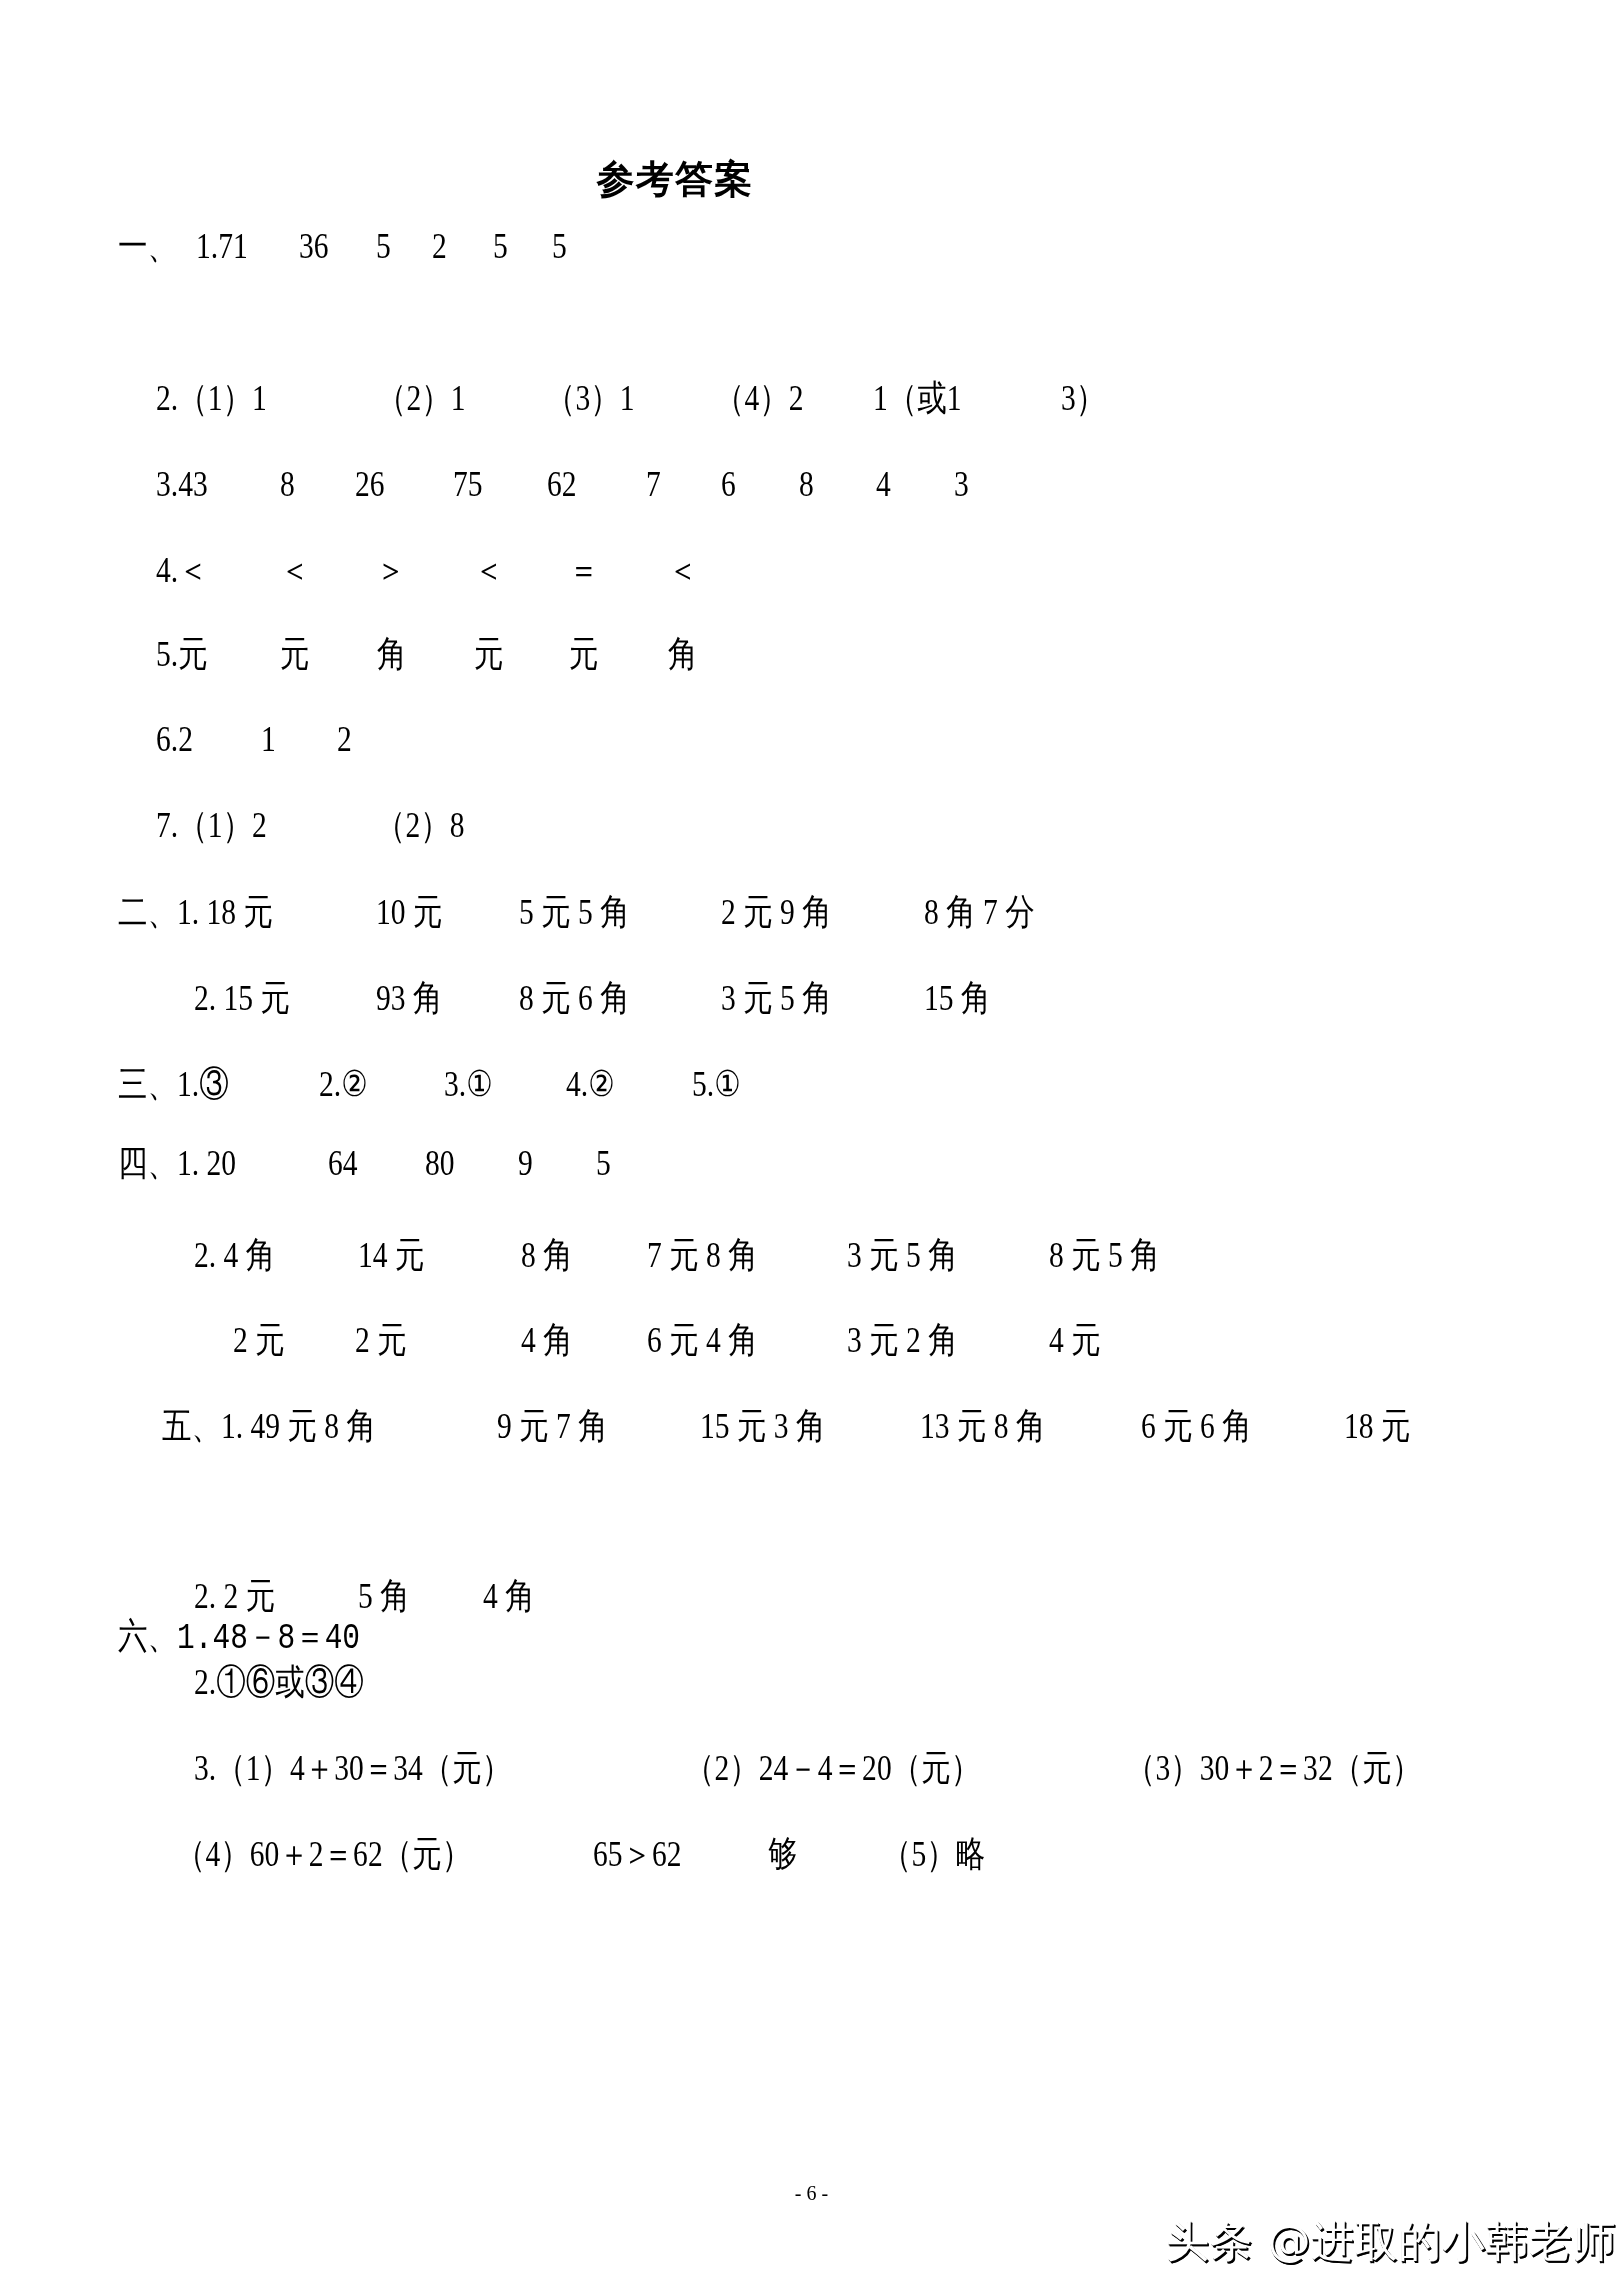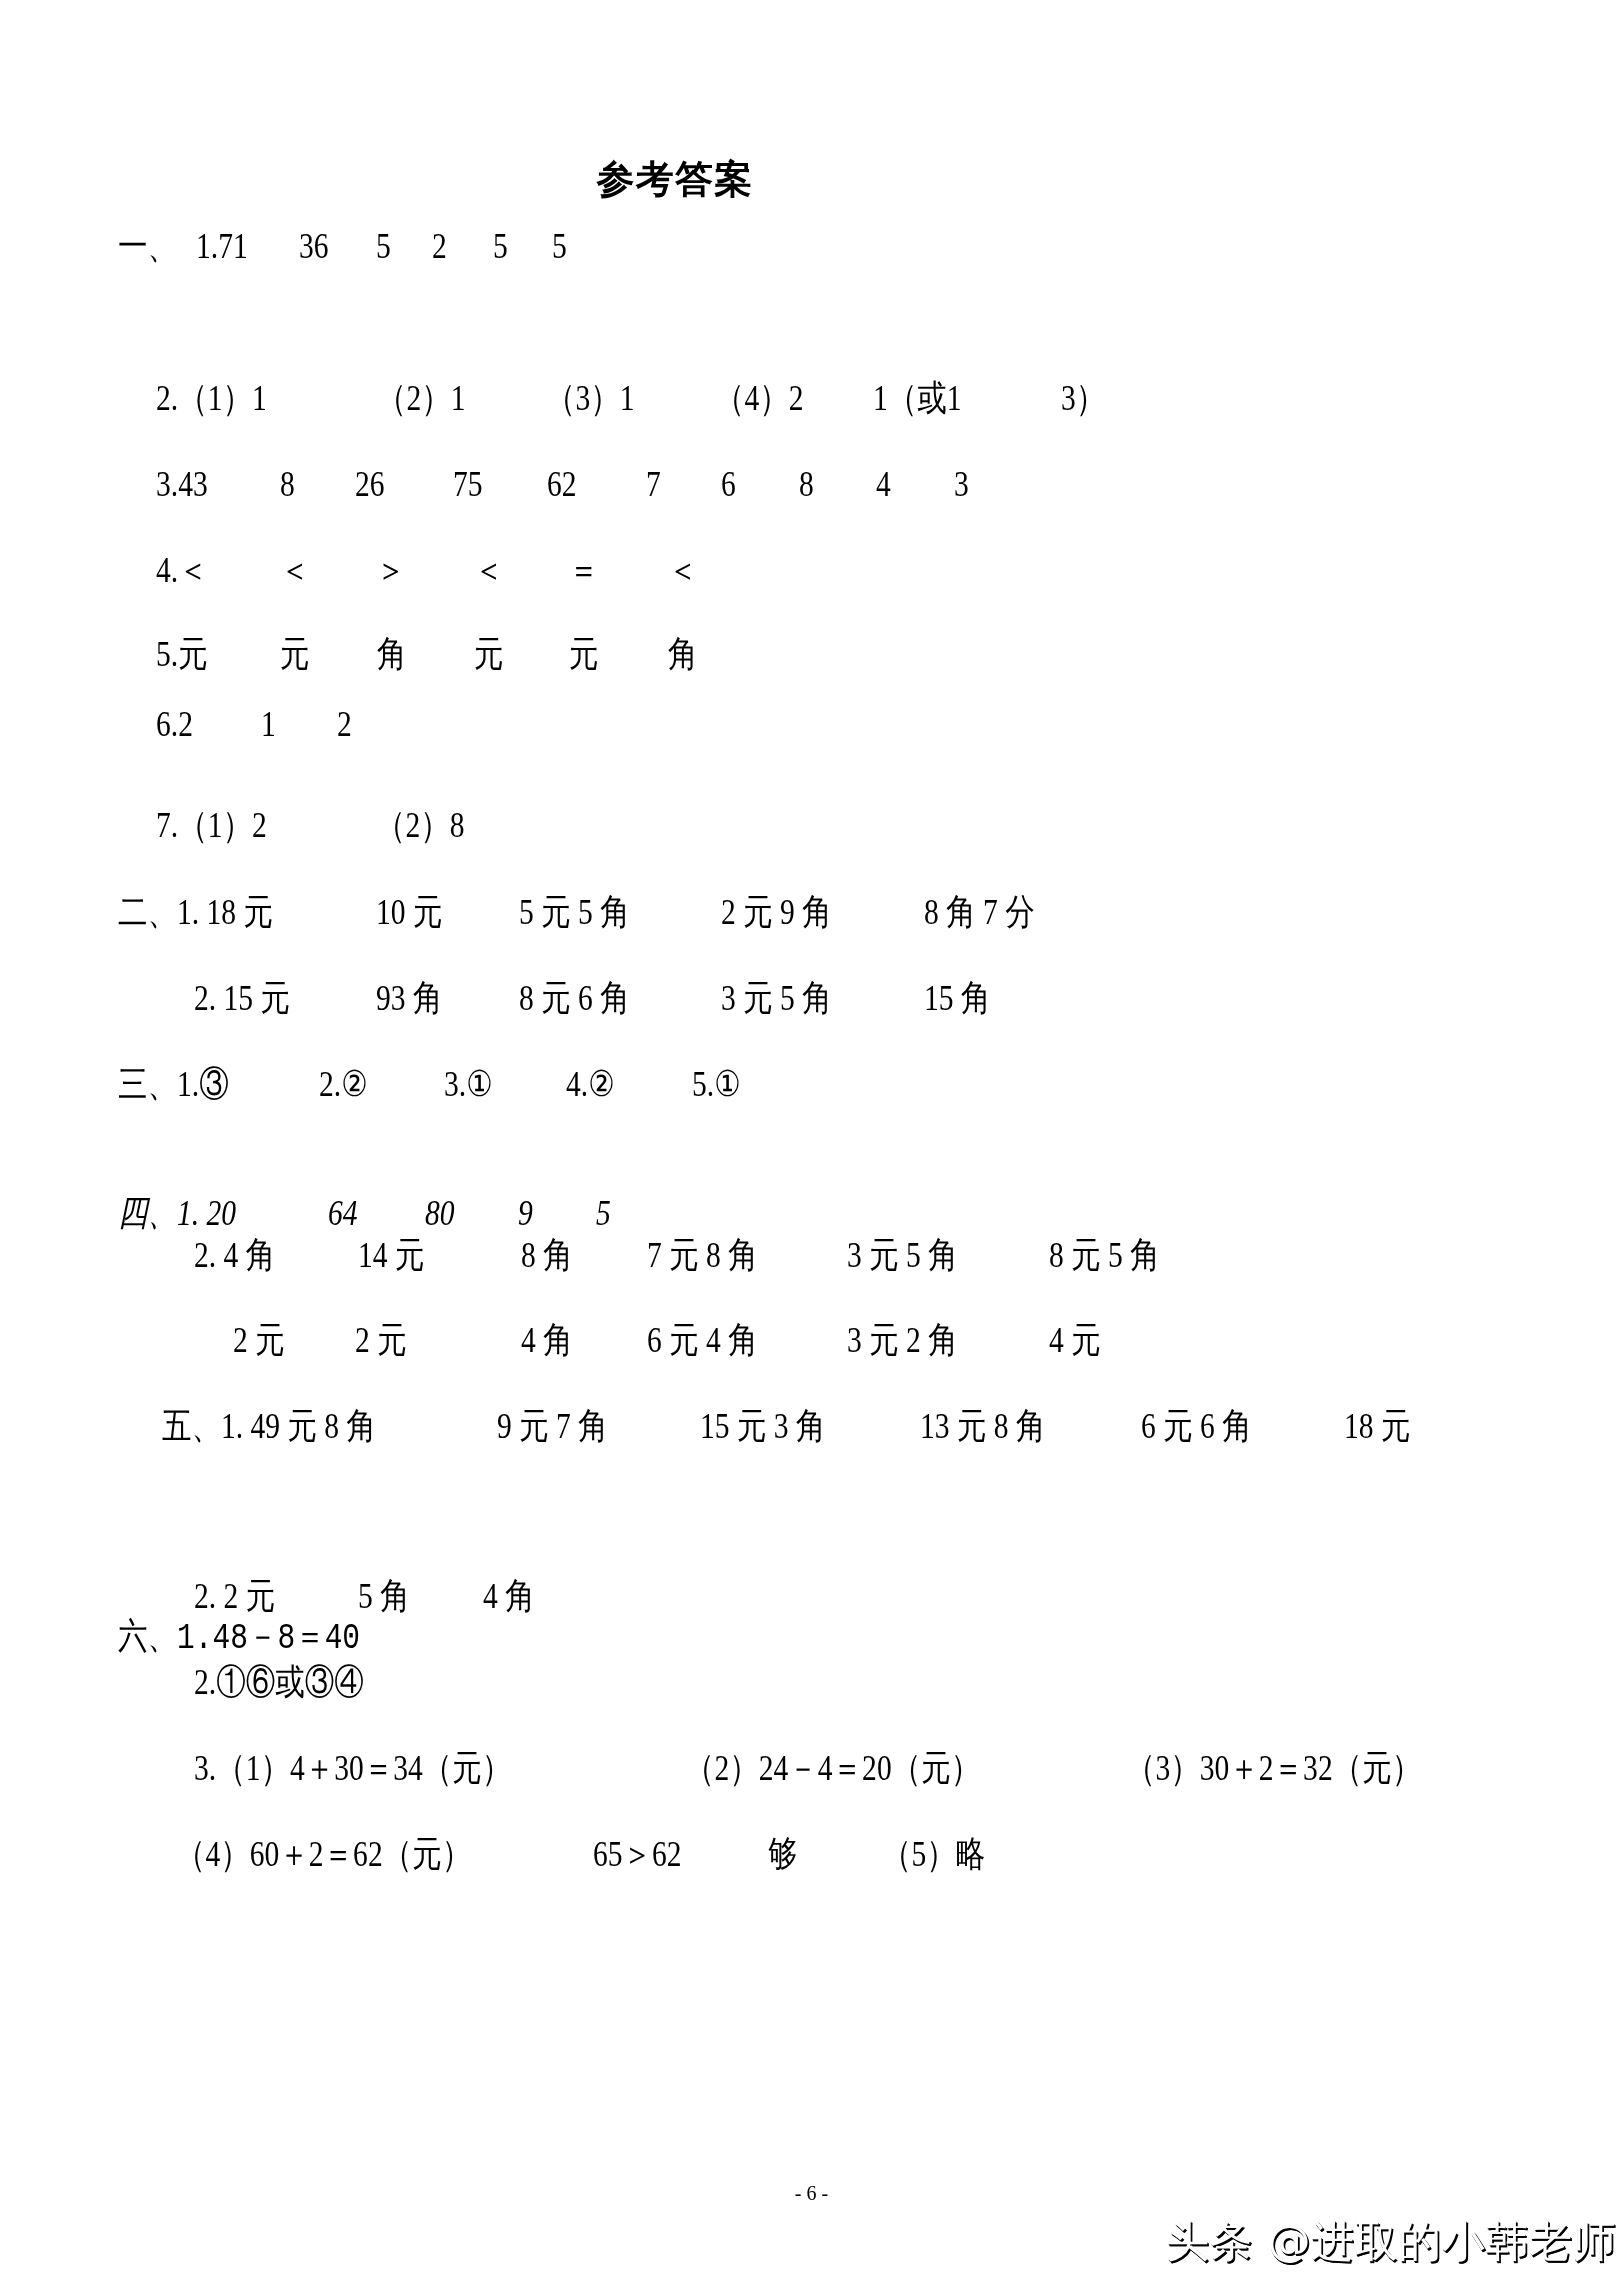--- a/index.html
+++ b/index.html
@@ -62,21 +62,21 @@
       <span class="tok" style="left: 668px;">＜</span>
     </div>
     <div class="row" style="top: 630px;">
       <span class="tok" style="left: 156px;">5.元</span>
       <span class="tok" style="left: 280px;">元</span>
       <span class="tok" style="left: 377px;">角</span>
       <span class="tok" style="left: 474px;">元</span>
       <span class="tok" style="left: 569px;">元</span>
       <span class="tok" style="left: 668px;">角</span>
     </div>
-    <div class="row" style="top: 700px;">
+    <div class="row" style="top: 715px;">
       <span class="tok" style="left: 156px;">6.2</span>
       <span class="tok" style="left: 261px;">1</span>
       <span class="tok" style="left: 337px;">2</span>
     </div>
     <div class="row" style="top: 801px;">
       <span class="tok" style="left: 156px;">7.（1）2</span>
       <span class="tok" style="left: 376px;">（2）8</span>
     </div>
     <div class="row" style="top: 888px;">
       <span class="tok" style="left: 118px;">二、1. 18 元</span>
@@ -92,21 +92,21 @@
       <span class="tok" style="left: 721px;">3 元 5 角</span>
       <span class="tok" style="left: 924px;">15 角</span>
     </div>
     <div class="row" style="top: 1060px;">
       <span class="tok" style="left: 118px;">三、1.③</span>
       <span class="tok" style="left: 319px;">2.②</span>
       <span class="tok" style="left: 444px;">3.①</span>
       <span class="tok" style="left: 566px;">4.②</span>
       <span class="tok" style="left: 692px;">5.①</span>
     </div>
-    <div class="row" style="top: 1189px; font-style: italic;">
+    <div class="row" style="top: 1139px;">
       <span class="tok" style="left: 118px;">四、1. 20</span>
       <span class="tok" style="left: 328px;">64</span>
       <span class="tok" style="left: 425px;">80</span>
       <span class="tok" style="left: 518px;">9</span>
       <span class="tok" style="left: 596px;">5</span>
     </div>
     <div class="row" style="top: 1231px;">
       <span class="tok" style="left: 194px;">2. 4 角</span>
       <span class="tok" style="left: 358px;">14 元</span>
       <span class="tok" style="left: 521px;">8 角</span>

